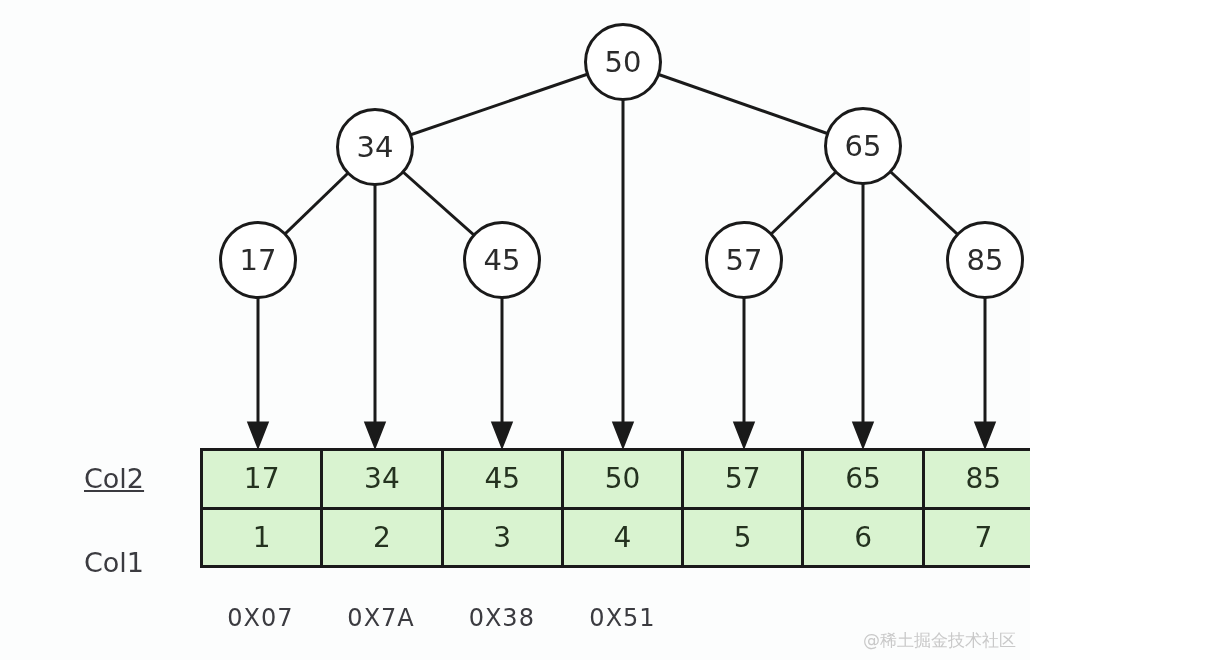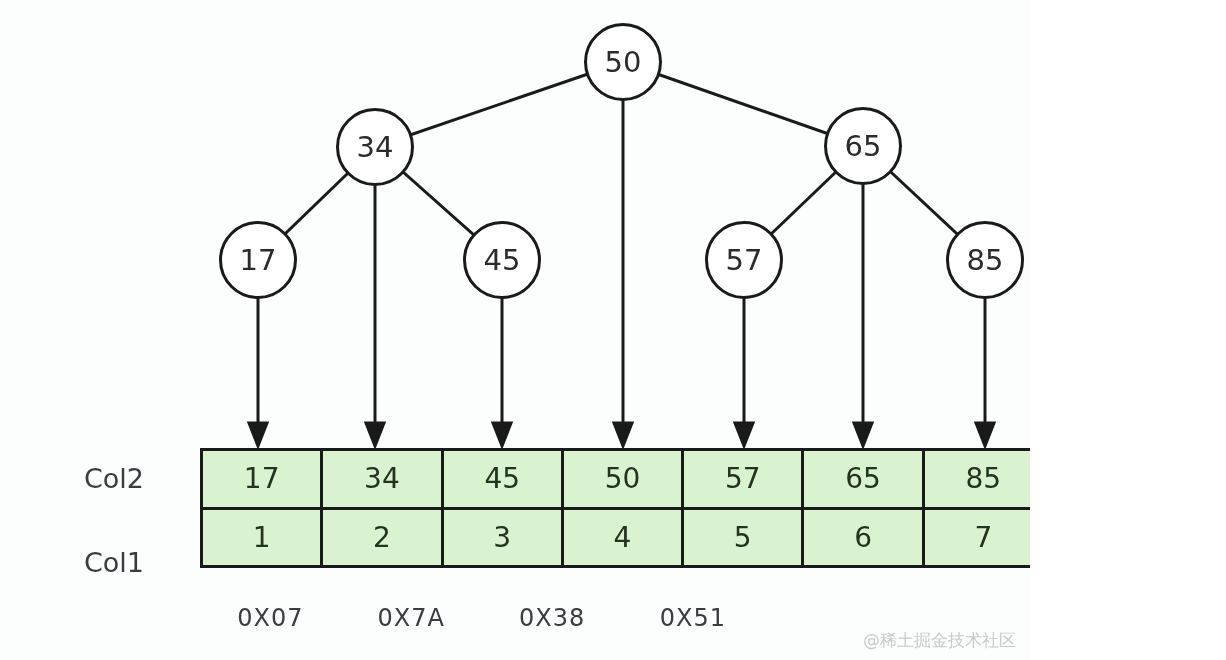--- a/index.html
+++ b/index.html
@@ -52,28 +52,28 @@
     font-size: 28px;
     color: var(--cell-text, #24321f);
   }
   .row-label {
     position: absolute; left: 84px;
     width: 90px; height: 60px;
     display: flex; align-items: center;
     font-size: 27px;
     color: var(--label-text, #3b3b40);
   }
-  #row-label-col2 { top: 448px; }
+  #row-label-col2 { top: 448px; text-decoration: underline; }
   #row-label-col1 { top: 532px; }
 
   #address-row {
     position: absolute; left: 200px; top: 598px;
     width: 845px; height: 40px;
     display: grid;
-    grid-template-columns: repeat(6, 1fr);
+    grid-template-columns: repeat(7, 1fr);
   }
   .addr {
     display: flex; align-items: center; justify-content: center;
     font-size: 24px;
     letter-spacing: 1px;
     color: var(--label-text, #3b3b40);
   }
   #watermark {
     position: absolute; right: 14px; bottom: 8px;
     font-size: 17px;

